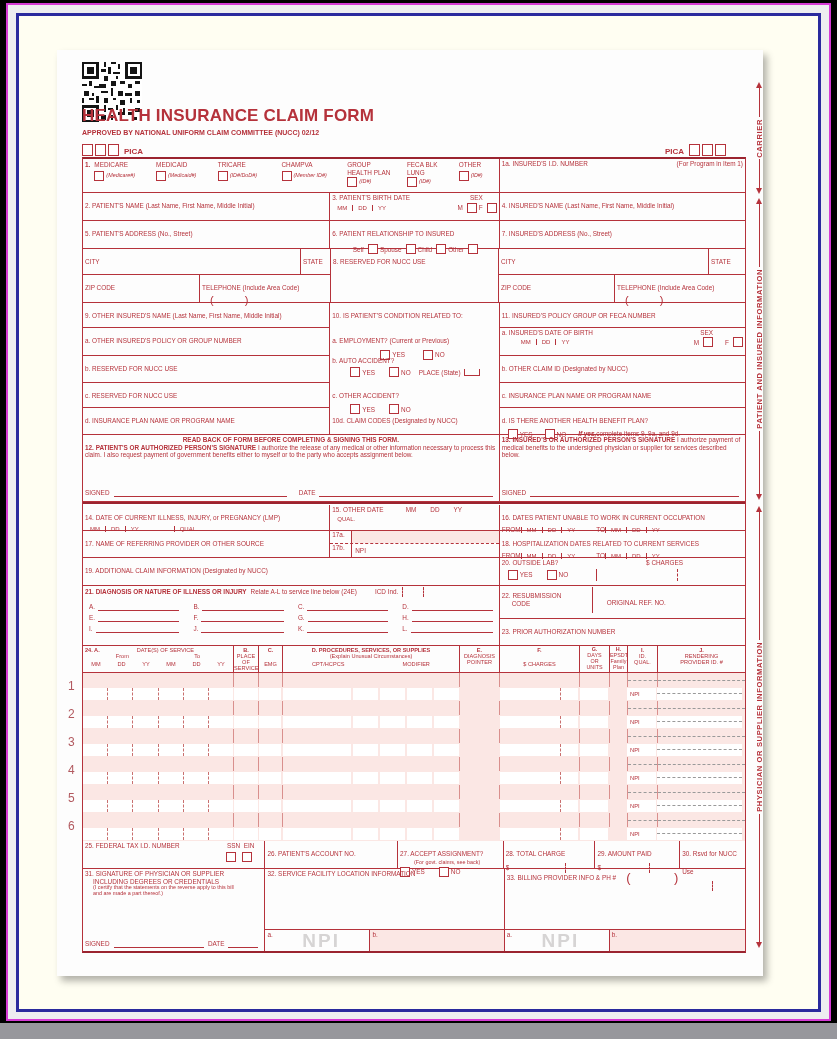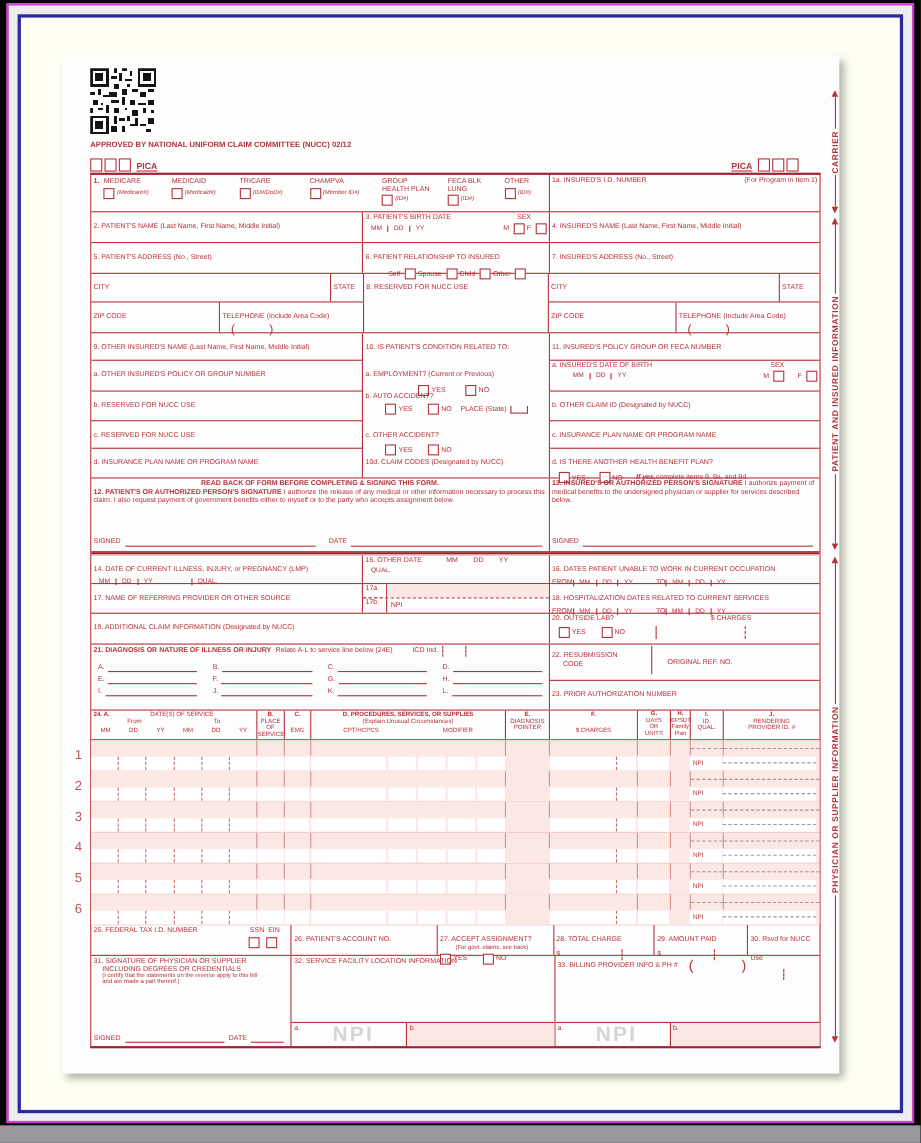--- a/index.html
+++ b/index.html
@@ -11,21 +11,21 @@
   .frame-navy { position:absolute; left:16px; top:13px; right:16px; bottom:27px; border:3px solid #2a2a9e; background:#fffef2; }
   .bottom-bar { position:absolute; left:0; right:0; bottom:0; height:16px; background:#97979c; }
   .paper { position:absolute; left:57px; top:50px; width:706px; height:926px; background:#fdfdfd; color:var(--red); box-shadow:4px 5px 7px rgba(0,0,0,.3); }
 
   .qr { position:absolute; left:25px; top:12px; }
   .form-title { position:absolute; left:25px; top:56px; font-size:17px; font-weight:bold; letter-spacing:.2px; }
   .approved-line { position:absolute; left:25px; top:79px; font-size:7px; font-weight:bold; }
   .pica-row { position:absolute; left:25px; top:91px; width:664px; display:flex; justify-content:space-between; align-items:flex-end; height:15px; }
   .pica-grp { display:flex; align-items:flex-end; gap:2px; }
   .pica-box { width:11px; height:12px; border:1.5px solid var(--red); background:#fff; }
-  .pica-lab { font-size:8px; font-weight:bold; margin:0 3px;text-decoration:underline; }
+  .pica-lab { font-size:8px; font-weight:bold; margin:0 3px; }
 
   .form { position:absolute; left:25px; top:107px; width:664px; border:1px solid var(--red); border-top:2.5px solid var(--dred); border-bottom:2px solid var(--dred); }
   .band { display:flex; border-bottom:1px solid var(--red); }
   .bx { border-right:1px solid var(--red); padding:1px 2px; position:relative; }
   .bx:last-child { border-right:none; }
   .lb { font-size:6.4px; line-height:1.2; }
   .lb5 { font-size:5.4px; line-height:1.1; }
   .b-bold { font-weight:bold; }
   .cb { display:inline-block; width:10px; height:10px; border:1.5px solid var(--red); background:#fff; vertical-align:middle; }
   .cbl { font-size:6.4px; margin:0 4px 0 2px; vertical-align:middle; }
@@ -127,20 +127,21 @@
         <rect x="17" y="19" width="1" height="3"></rect>
         <rect x="19" y="21" width="2" height="1"></rect>
       <rect x="22" y="19" width="2" height="2"></rect>
         <rect x="8" y="22" width="2" height="2"></rect>
         <rect x="12" y="22" width="1" height="2"></rect>
       <rect x="15" y="21" width="2" height="1"></rect>
         <rect x="21" y="23" width="2" height="1"></rect>
     </g>
   </svg>
 
+  <div class="form-title">HEALTH INSURANCE CLAIM FORM</div>
   <div class="approved-line">APPROVED BY NATIONAL UNIFORM CLAIM COMMITTEE (NUCC) 02/12</div>
 
   <div class="pica-row">
     <div class="pica-grp">
       <span class="pica-box"></span>
       <span class="pica-box"></span>
       <span class="pica-box"></span>
       <span class="pica-lab">PICA</span>
     </div>
     <div class="pica-grp" style="margin-right:20px">

